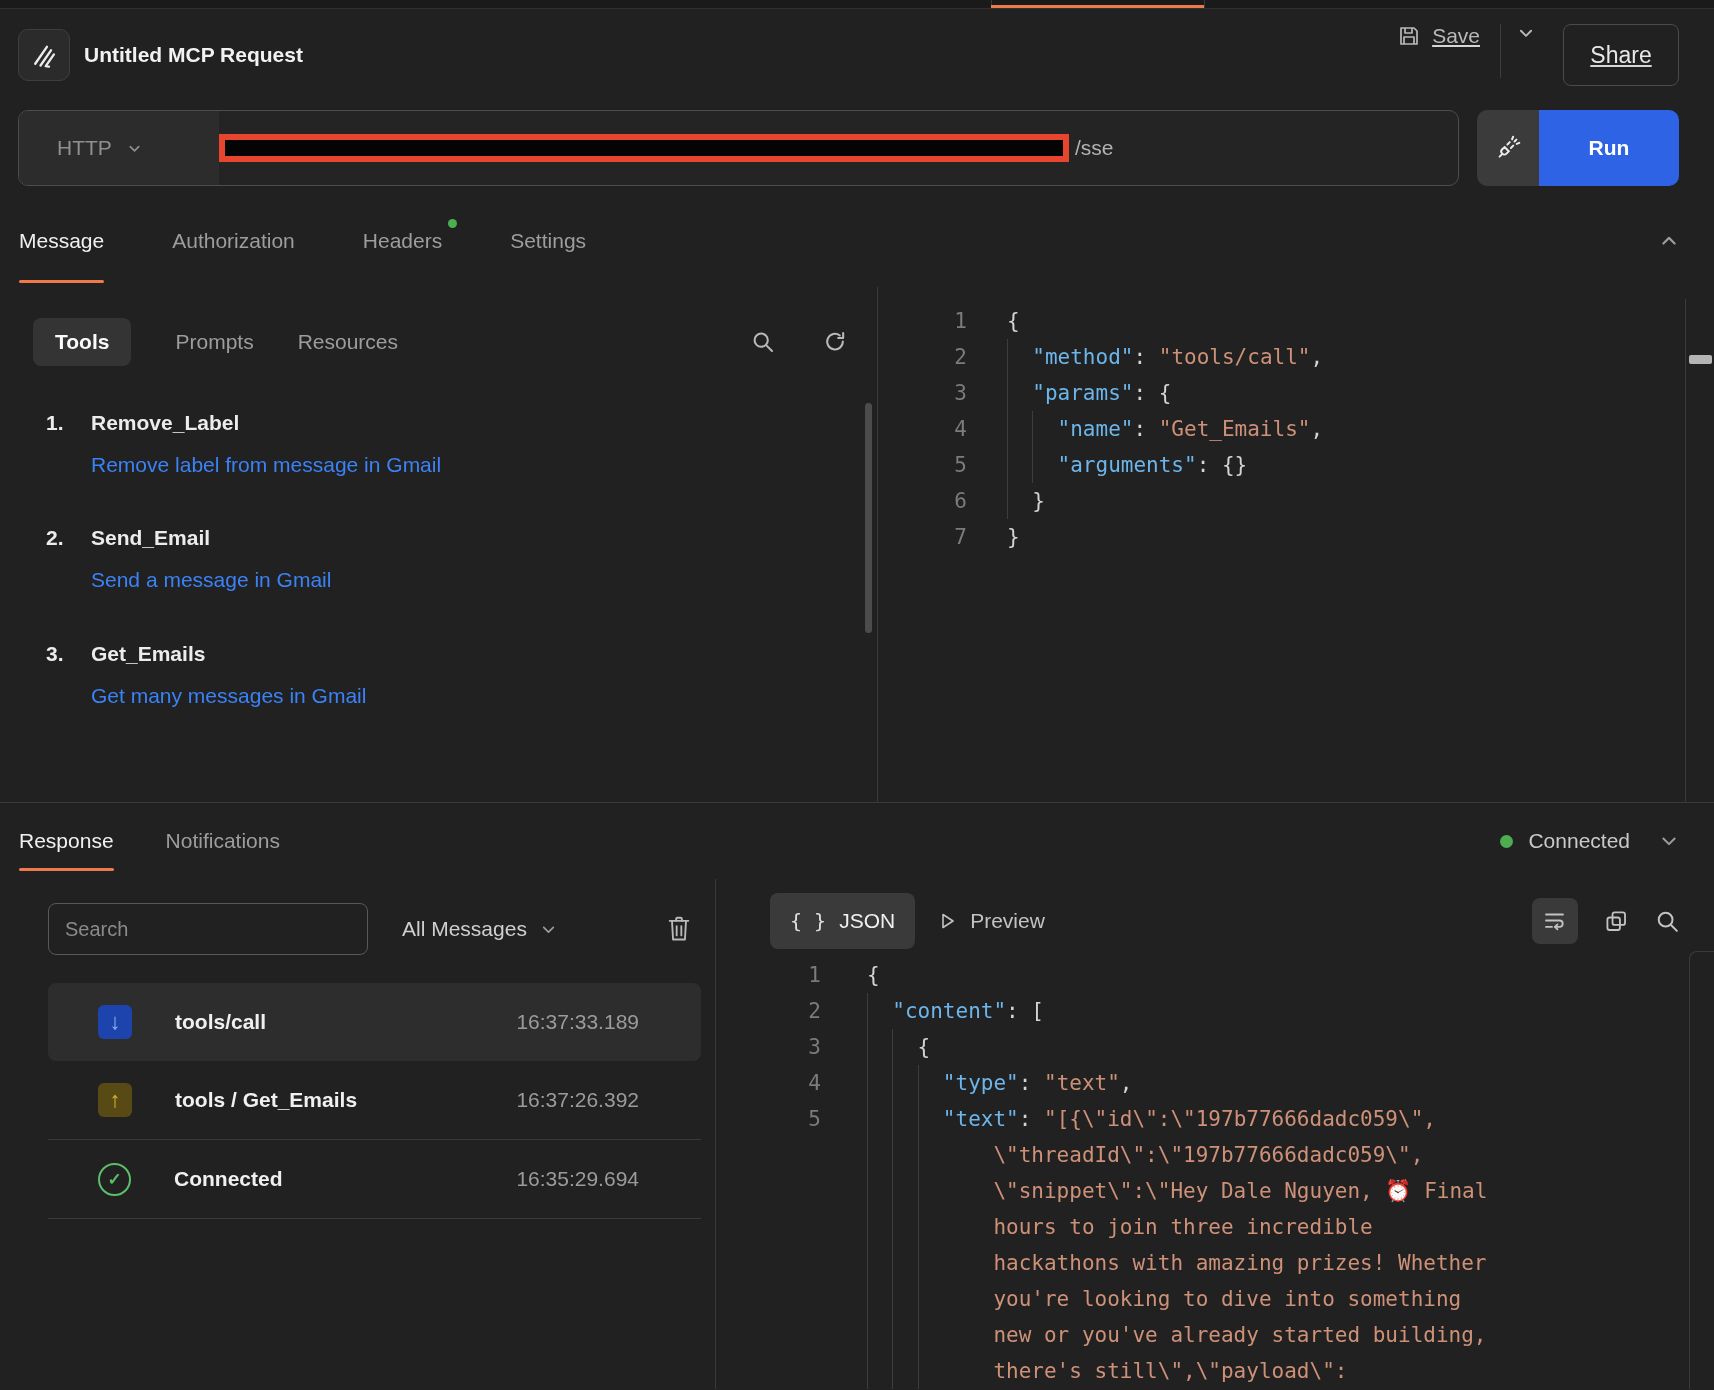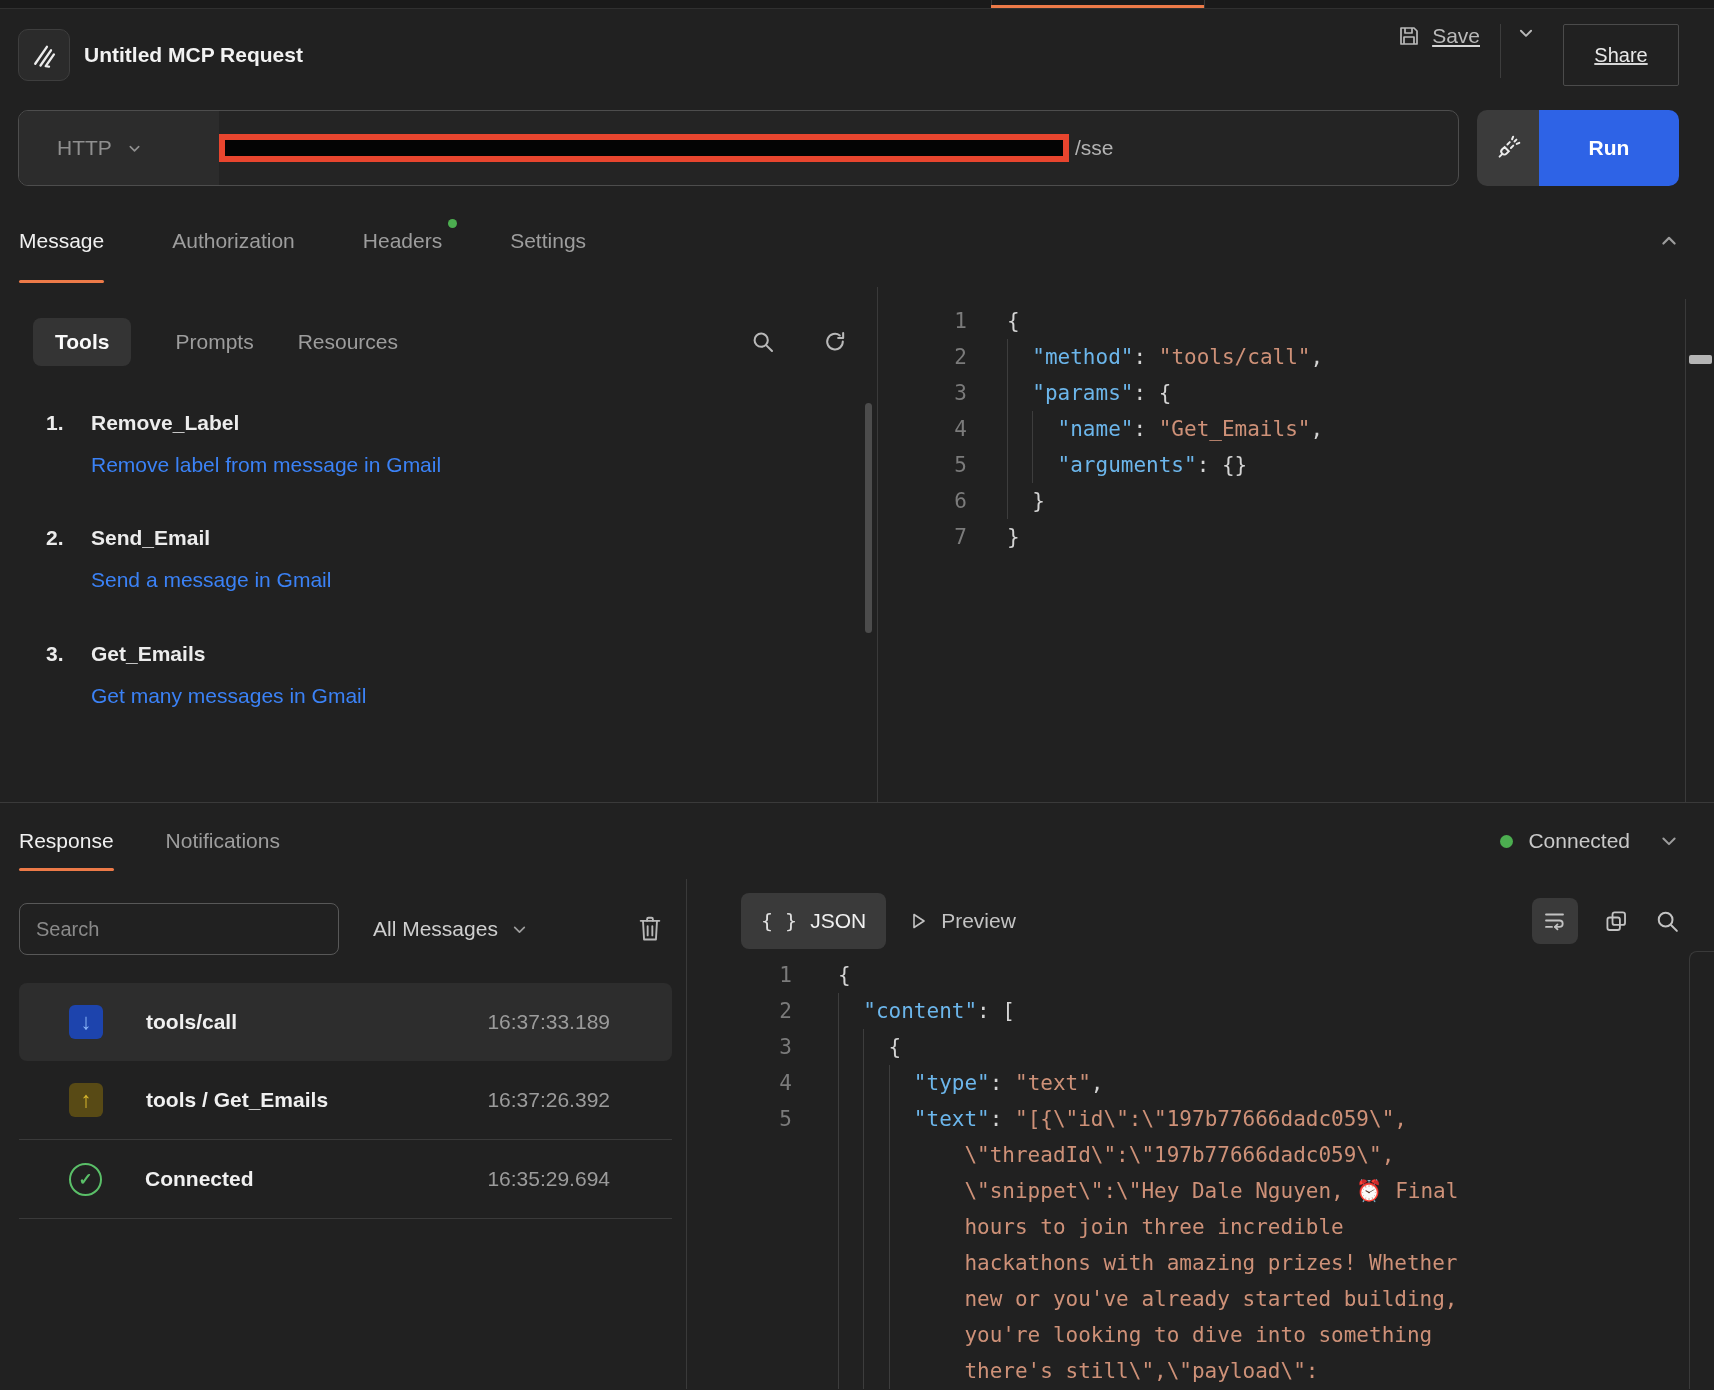--- a/index.html
+++ b/index.html
@@ -18,22 +18,22 @@
 
   
   .header { height:92px; display:flex; align-items:center; padding:0 35px 0 18px; }
   .app-icon { width:52px; height:52px; border-radius:10px; background:#2b2b2b; border:1px solid #3e3e3e;
               display:flex; align-items:center; justify-content:center; color:#ececec; }
   .title { margin-left:14px; font-size:21px; font-weight:700; color:#f2f2f2; }
   .header-right { margin-left:auto; display:flex; align-items:flex-start;text-decoration:underline; }
   .save-btn { display:flex; align-items:center; gap:11px; color:#b9b9b9; font-size:21px; cursor:pointer; }
   .vdiv { width:1px; height:54px; background:#3d3d3d; margin:0 16px 0 20px; }
   .save-chevron { color:#b9b9b9; margin-right:28px; cursor:pointer; }
-  .share-btn { width:116px; height:62px; border:1px solid #4b4b4b; border-radius:2px; background:transparent;
-               color:#e8e8e8; font-size:20px; display:flex; align-items:center; justify-content:center; cursor:pointer; }
+  .share-btn { width:116px; height:62px; border:1px solid #4b4b4b; border-radius:8px; background:transparent;
+               color:#e8e8e8; font-size:23px; display:flex; align-items:center; justify-content:center; cursor:pointer; }
 
   
   .url-row { height:94px; display:flex; align-items:center; padding:0 35px 0 18px; }
   .url-bar { width:1441px; height:76px; border:1px solid #4d4d4d; border-radius:10px; background:#242424;
              display:flex; align-items:stretch; overflow:hidden; }
   .method-seg { width:200px; background:#2c2c2c; display:flex; align-items:center; gap:15px;
                 padding-left:38px; color:#8f8f8f; font-size:21px; cursor:pointer; }
   .url-value { flex:1; display:flex; align-items:center; }
   .redaction { width:850px; height:28px; background:#040404; border:6px solid #e8452e; }
   .url-suffix { color:#b3b3b3; font-size:21px; margin-left:6px; }
@@ -95,21 +95,21 @@
   .response-section { height:586px; display:flex; flex-direction:column; }
   .resp-tabs-row { height:76px; display:flex; align-items:center; padding:0 35px 0 19px; }
   .resp-tabs-row .tabs-wrap { display:flex; gap:52px; height:100%; }
   .resp-tabs-row .tab.active::after { bottom:8px; }
   .conn-status { margin-left:auto; display:flex; align-items:center; gap:15px; cursor:pointer; }
   .conn-dot { width:13px; height:13px; border-radius:50%; background:#4cae50; }
   .conn-label { color:#c9c9c9; font-size:21px; }
   .conn-chevron { color:#9d9d9d; margin-left:14px; }
 
   .resp-content { flex:1; display:flex; min-height:0; }
-  .msg-panel { width:687px; border-right:1px solid #3a3a3a; padding-top:24px; }
+  .msg-panel { width:687px; border-right:1px solid #3a3a3a; padding-top:24px;margin-left:29px; }
   .msg-toolbar { display:flex; align-items:center; padding:0 23px 0 19px; }
   .search-box { width:320px; height:52px; border:1px solid #585858; border-radius:8px; background:transparent;
                 padding:0 16px; color:#e5e5e5; font-size:20px; outline:none;
                 font-family:"Liberation Sans", sans-serif; }
   .search-box::placeholder { color:#8a8a8a; }
   .filter { margin-left:34px; display:flex; align-items:center; gap:13px; color:#cfcfcf;
             font-size:21px; cursor:pointer; }
   .filter .chev { color:#9d9d9d; }
   .trash-btn { margin-left:auto; color:#b9b9b9; cursor:pointer; }
   .msg-list { margin-top:28px; }
@@ -394,21 +394,21 @@
         <div id="response-code">
             <div class="code-line"><span class="gutter">1</span><span class="code-body"><span class="tok-p">{</span></span></div>
             <div class="code-line"><span class="gutter">2</span><span class="code-body"><span class="ind"></span><span class="tok-k">"content"</span><span class="tok-p">: [</span></span></div>
             <div class="code-line"><span class="gutter">3</span><span class="code-body"><span class="ind"></span><span class="ind"></span><span class="tok-p">{</span></span></div>
             <div class="code-line"><span class="gutter">4</span><span class="code-body"><span class="ind"></span><span class="ind"></span><span class="ind"></span><span class="tok-k">"type"</span><span class="tok-p">: </span><span class="tok-s">"text"</span><span class="tok-p">,</span></span></div>
             <div class="code-line"><span class="gutter">5</span><span class="code-body"><span class="ind"></span><span class="ind"></span><span class="ind"></span><span class="tok-k">"text"</span><span class="tok-p">: </span><span class="tok-s">"[{\"id\":\"197b77666dadc059\",</span></span></div>
             <div class="code-line"><span class="gutter"></span><span class="code-body"><span class="ind"></span><span class="ind"></span><span class="ind"></span><span class="wrappad"></span><span class="tok-s">\"threadId\":\"197b77666dadc059\",</span></span></div>
             <div class="code-line"><span class="gutter"></span><span class="code-body"><span class="ind"></span><span class="ind"></span><span class="ind"></span><span class="wrappad"></span><span class="tok-s">\"snippet\":\"Hey Dale Nguyen, ⏰ Final</span></span></div>
             <div class="code-line"><span class="gutter"></span><span class="code-body"><span class="ind"></span><span class="ind"></span><span class="ind"></span><span class="wrappad"></span><span class="tok-s">hours to join three incredible</span></span></div>
             <div class="code-line"><span class="gutter"></span><span class="code-body"><span class="ind"></span><span class="ind"></span><span class="ind"></span><span class="wrappad"></span><span class="tok-s">hackathons with amazing prizes! Whether</span></span></div>
+            <div class="code-line"><span class="gutter"></span><span class="code-body"><span class="ind"></span><span class="ind"></span><span class="ind"></span><span class="wrappad"></span><span class="tok-s">you're looking to dive into something</span></span></div>
             <div class="code-line"><span class="gutter"></span><span class="code-body"><span class="ind"></span><span class="ind"></span><span class="ind"></span><span class="wrappad"></span><span class="tok-s">new or you've already started building,</span></span></div>
-            <div class="code-line"><span class="gutter"></span><span class="code-body"><span class="ind"></span><span class="ind"></span><span class="ind"></span><span class="wrappad"></span><span class="tok-s">you're looking to dive into something</span></span></div>
             <div class="code-line"><span class="gutter"></span><span class="code-body"><span class="ind"></span><span class="ind"></span><span class="ind"></span><span class="wrappad"></span><span class="tok-s">there's still\",\"payload\":</span></span></div>
           </div>
       </div>
       <div class="corner-scroll"></div>
     </div>
   </div>
 </div>
 
 </body></html>

